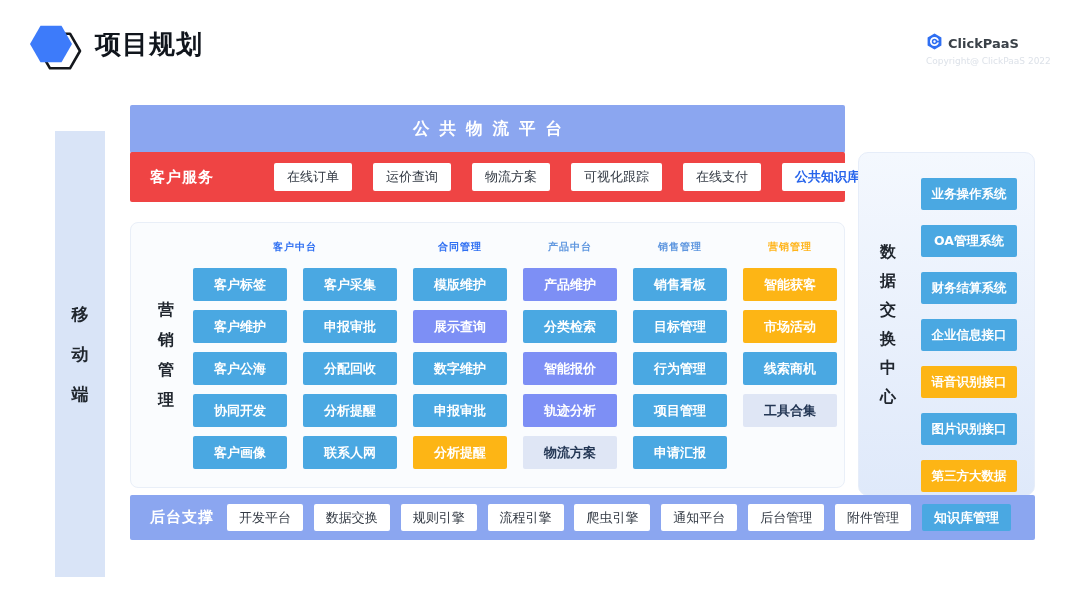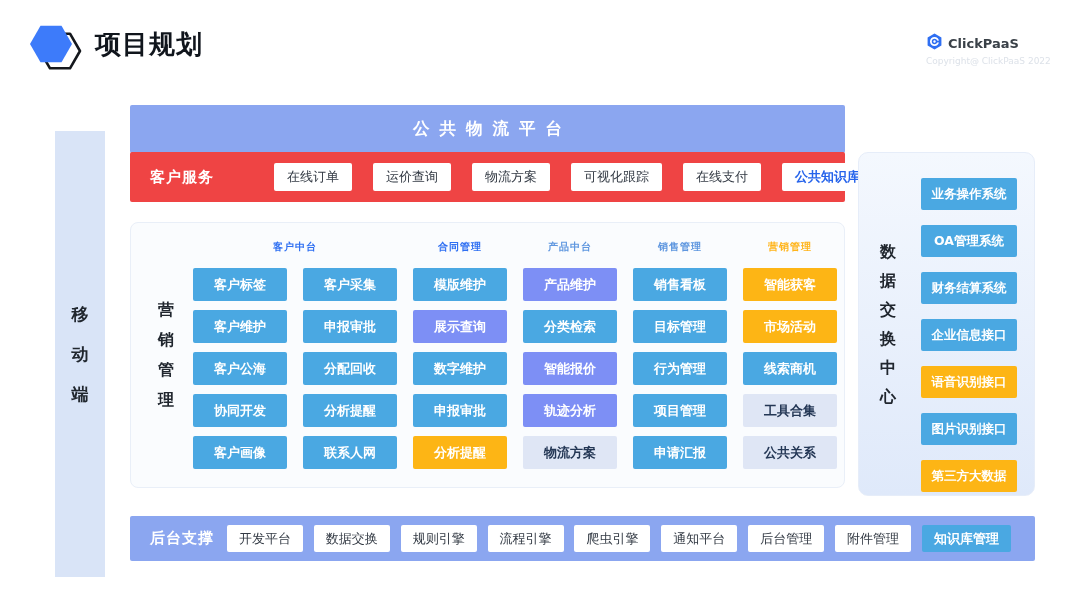--- a/index.html
+++ b/index.html
@@ -22,21 +22,21 @@
 
   
   .top-banner{position:absolute;left:130px;top:95px;width:715px;height:48px;background:#8ba6f0;border-radius:2px;
               display:flex;align-items:center;justify-content:center;margin-top:10px;}
   .banner-text{color:#fff;font-size:16.5px;font-weight:bold;letter-spacing:10px;text-indent:10px;}
 
   .cs-row{position:absolute;left:130px;top:152px;width:715px;height:50px;background:#ef4444;border-radius:2px;
           display:flex;align-items:center;gap:21px;padding:0 20px;box-sizing:border-box;}
   .row-label{color:#fff;font-size:15px;font-weight:bold;letter-spacing:1px;margin-right:2px;flex:none;}
 
-  .bottom-bar{position:absolute;left:130px;top:516px;width:905px;height:45px;background:#8ba6f0;border-radius:2px;
+  .bottom-bar{position:absolute;left:130px;top:495px;width:905px;height:45px;background:#8ba6f0;border-radius:2px;
           display:flex;align-items:center;justify-content:space-between;padding:0 24px 0 20px;box-sizing:border-box;}
 
   
   .btn{display:flex;align-items:center;justify-content:center;border-radius:2px;flex:none;
        height:28px;font-size:13px;padding:0 13px;box-sizing:border-box;white-space:nowrap;}
   .s-white{background:#ffffff;color:#333a44;}
   .s-white-blue{background:#ffffff;color:#2563eb;font-weight:bold;}
   .s-cyan{background:#4aa8e2;color:#fff;font-weight:bold;}
   .s-purple{background:#7d8ff5;color:#fff;font-weight:bold;}
   .s-orange{background:#fdb515;color:#fff;font-weight:bold;}
@@ -145,21 +145,20 @@
         <div class="btn s-cyan">分析提醒</div>
         <div class="btn s-cyan">申报审批</div>
         <div class="btn s-purple">轨迹分析</div>
         <div class="btn s-cyan">项目管理</div>
         <div class="btn s-lavender">工具合集</div>
         <div class="btn s-cyan">客户画像</div>
         <div class="btn s-cyan">联系人网</div>
         <div class="btn s-orange">分析提醒</div>
         <div class="btn s-lavender">物流方案</div>
         <div class="btn s-cyan">申请汇报</div>
-        <div class="btn s-lavender">公共关系</div>
       </div>
   </div>
 
   <div class="right-panel">
     <div class="rp-side">
       <div class="vstack">数据交换中心</div>
     </div>
     <div class="rp-items">
         <div class="btn s-cyan">业务操作系统</div>
         <div class="btn s-cyan">OA管理系统</div>

